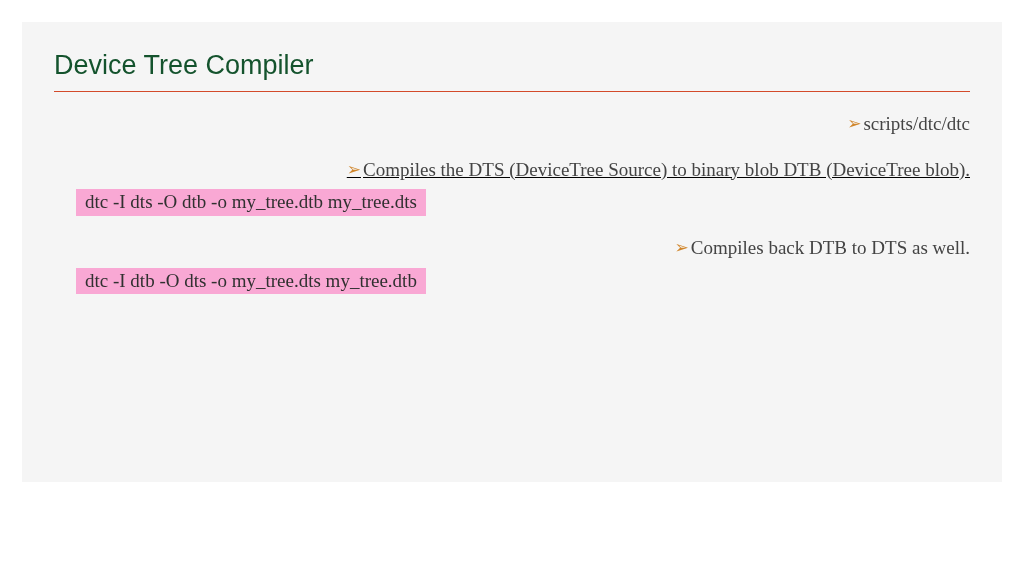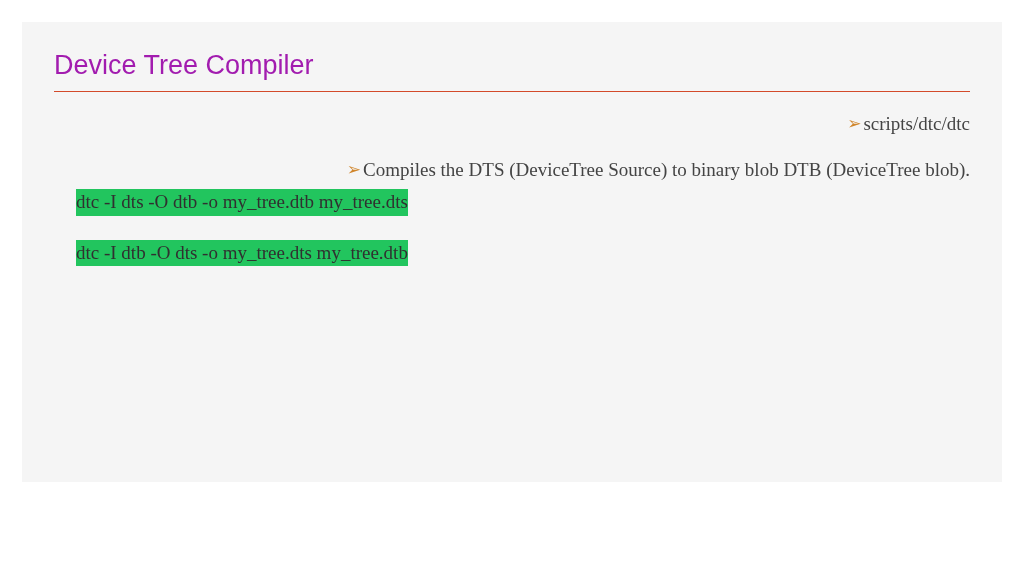--- a/index.html
+++ b/index.html
@@ -14,21 +14,21 @@
     box-sizing: border-box;
     margin: 22px;
     width: 980px;
     height: 460px;
     background: #f5f5f5;
     padding: 28px 32px 20px 32px;
   }
   .title {
     font-family: 'Segoe UI', Arial, sans-serif;
     font-size: 27px;
-    color: #a21caf;
+    color: #14532d;
     font-weight: 400;
     margin: 0 0 10px 0;
   }
   .rule {
     border: none;
     border-top: 1.5px solid #d34a2a;
     margin: 0 0 18px 0;
   }
   .item {
     margin: 0 0 18px 0;
@@ -44,29 +44,30 @@
     font-family: Arial, sans-serif;
     font-size: 17px;
     position: relative;
     top: -1px;
     margin-right: 2px;
   }
   .cmd {
     display: inline-block;
     margin-top: 6px;
     margin-left: 22px;
-    background: #22c55e;
+    background: #f9a8d4;
     color: #303030;
     font-size: 19px;
     font-family: Georgia, 'Times New Roman', serif;
-    padding: 0 0;
+    padding: 0 9px;
     line-height: 1.4;
   }
   .gap-top {
     margin-top: 12px;
+    text-decoration: underline;
   }
 </style>
 </head>
 <body>
 
 <div class="slide">
   <h1 class="title">Device Tree Compiler</h1>
   <hr class="rule">
 
   <div class="item">
@@ -76,16 +77,19 @@
   </div>
 
   <div class="item gap-top">
     <div class="line">
       <span class="bullet">➢</span><span>Compiles the DTS (DeviceTree Source) to binary blob DTB (DeviceTree blob).</span>
     </div>
     <span class="cmd">dtc -I dts -O dtb -o my_tree.dtb my_tree.dts</span>
   </div>
 
   <div class="item">
+    <div class="line">
+      <span class="bullet">➢</span><span>Compiles back DTB to DTS as well.</span>
+    </div>
     <span class="cmd">dtc -I dtb -O dts -o my_tree.dts my_tree.dtb</span>
   </div>
 
 </div>
 
 </body></html>

